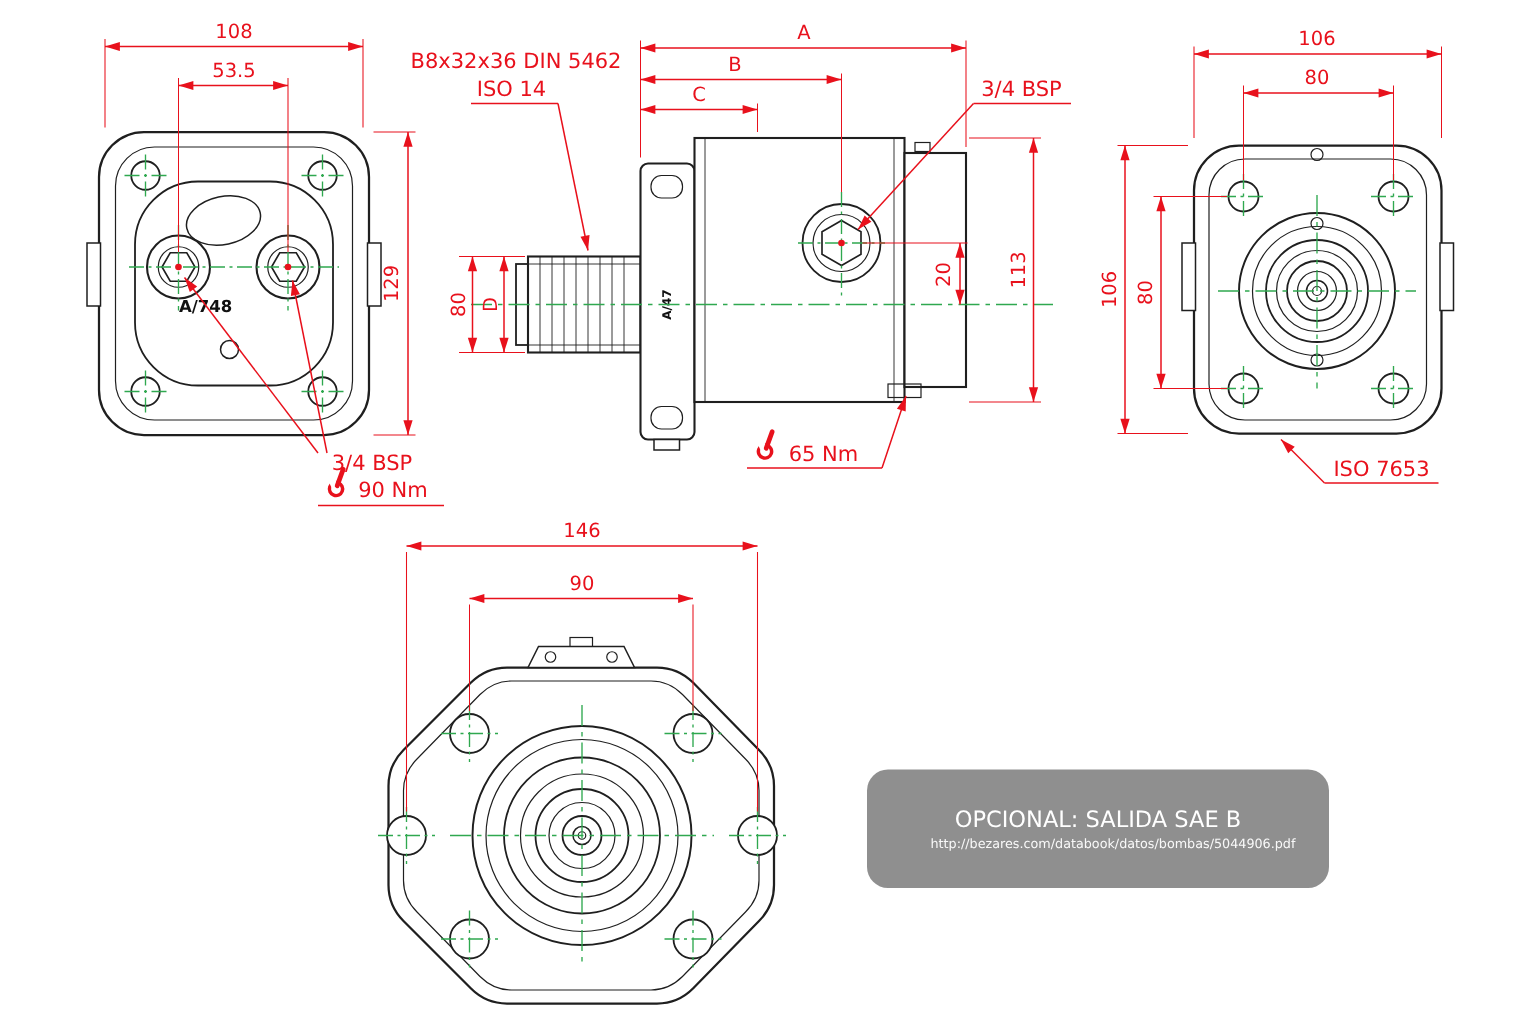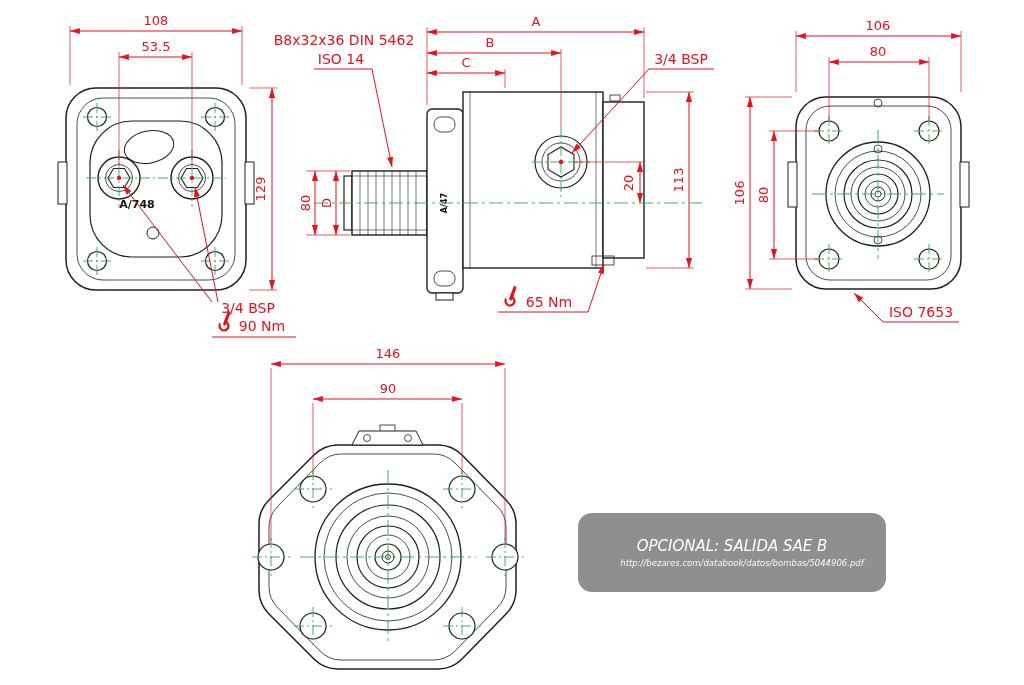--- a/index.html
+++ b/index.html
@@ -23,21 +23,21 @@
   .dot{fill:#e8111c;stroke:none}
   
   .cl{stroke:#2fa84f;stroke-width:.9;fill:none;stroke-dasharray:10 3 2 3}
   .cld{stroke:#2fa84f;stroke-width:.9;fill:none;stroke-dasharray:14 4 3 4}
   
   .code{fill:#111;font-size:11px;font-weight:bold;text-anchor:middle;font-family:"DejaVu Sans",sans-serif}
   .code2{fill:#111;font-size:8px;font-weight:bold;text-anchor:middle;font-family:"DejaVu Sans",sans-serif}
   
   .note{position:absolute;left:578px;top:513px;width:308px;height:79px;
         background:rgba(128,128,128,.88);border-radius:14px;color:#fff;
-        display:flex;flex-direction:column;align-items:center;justify-content:center;gap:2px;font-style:italic;}
+        display:flex;flex-direction:column;align-items:center;justify-content:center;gap:2px;}
   .note-line{font-size:15px;line-height:19px;}
   .note-url{font-size:8.5px;opacity:.95;margin-left:20px;}
 </style>
 </head>
 <body>
 
 <div class="canvas">
 <svg width="1024" height="685" viewBox="0 0 1024 685">
   <defs>
     <marker id="ar" viewBox="0 0 10 10" refX="9.5" refY="5" markerWidth="11" markerHeight="11" markerUnits="userSpaceOnUse" orient="auto-start-reverse">

